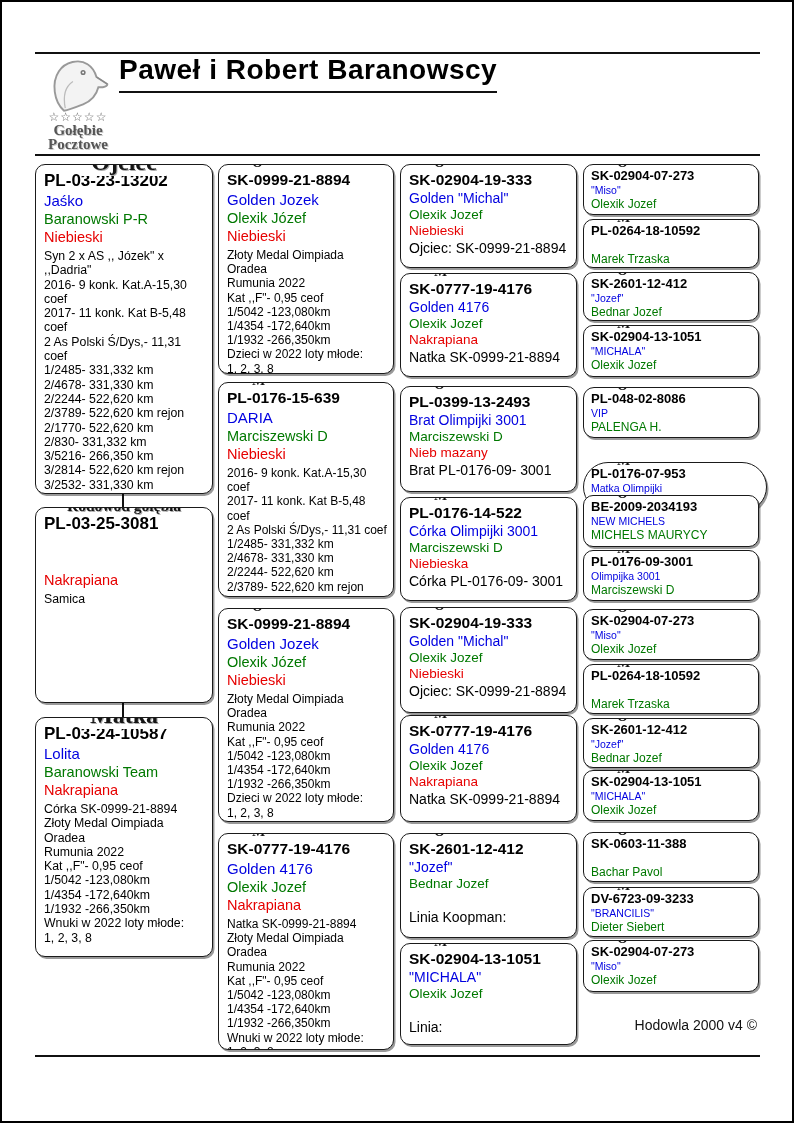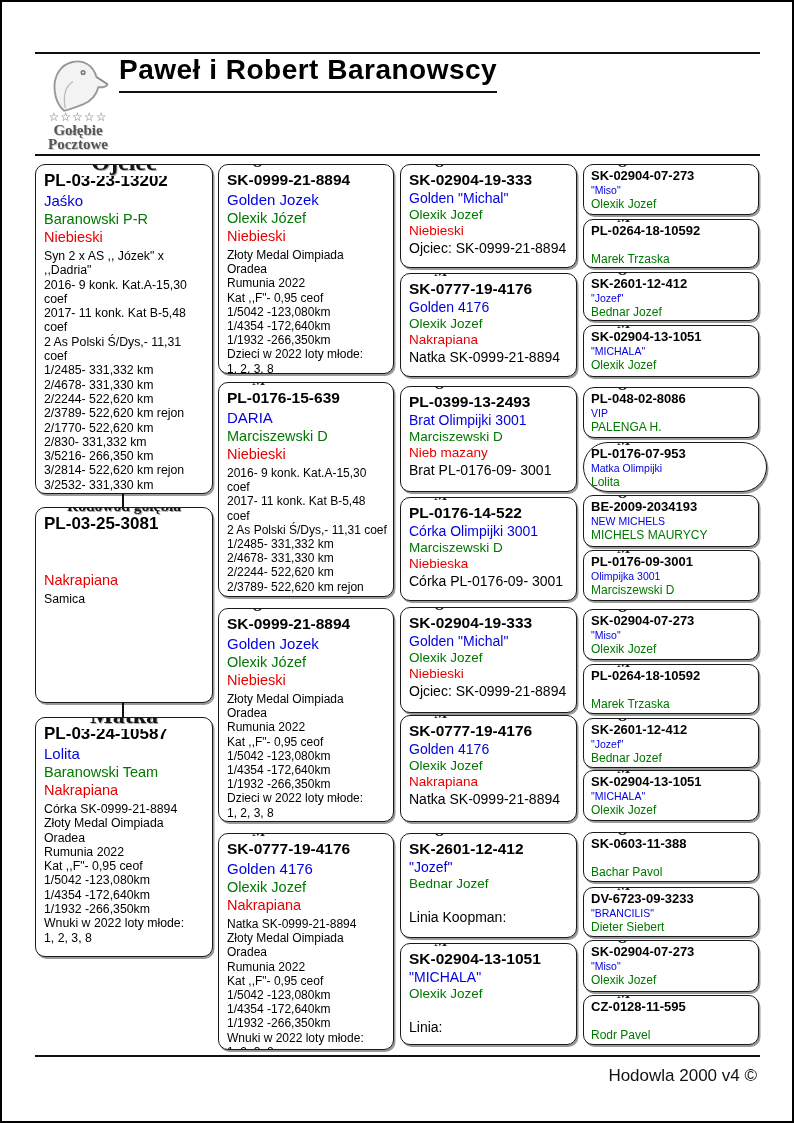--- a/index.html
+++ b/index.html
@@ -37,21 +37,21 @@
   .gen1 .ring{font-size:17px;line-height:21px;}
   .gen1 .dt{font-size:12.3px;line-height:14.3px;}
   .gen3 .nm{font-size:14px;line-height:17px;min-height:17px;}
   .gen3 .fc,.gen3 .cl{font-size:13.5px;line-height:16px;min-height:16px;}
   .gen3 .dt{font-size:14px;margin-top:2px;}
   .gen4{padding:3px 5px 2px 7px;}
   .gen4 .ring{font-size:13px;line-height:16px;}
   .gen4 .nm{font-size:10.5px;line-height:12.5px;min-height:12.5px;}
   .gen4 .fc{font-size:12px;line-height:14px;min-height:14px;}
   .vconn{position:absolute;border-left:2px solid #111;width:0;}
-  .footer{position:absolute;right:35px;top:1064px;font-size:17px;color:#111;}
+  .footer{position:absolute;right:35px;top:1015px;font-size:14px;color:#111;}
 </style>
 </head>
 <body>
 
 <div class="page" id="page">
 
   <div class="hline" style="top:50px"></div>
 
   <div class="logo">
     <svg width="64" height="56" viewBox="0 0 100 88">
@@ -272,21 +272,21 @@
       <div class="ring">SK-02904-13-1051</div>
       <div class="nm">"MICHALA"</div>
       <div class="fc">Olexik Jozef</div>
     </div>
     <div class="pbox gen4 tick" style="left: 581px; top: 385px; width: 176px; height: 51px; border-radius: 11px;">
       <span class="marker mk-om">O</span>
       <div class="ring">PL-048-02-8086</div>
       <div class="nm">VIP</div>
       <div class="fc">PALENGA H.</div>
     </div>
-    <div class="pbox gen4 tick" style="left: 581px; top: 440px; width: 184px; height: 50px; border-radius: 25px;">
+    <div class="pbox gen4 tick" style="left: 581px; top: 460px; width: 184px; height: 50px; border-radius: 25px;">
       <span class="marker mk-om">M</span>
       <div class="ring">PL-0176-07-953</div>
       <div class="nm">Matka Olimpijki</div>
       <div class="fc">Lolita</div>
     </div>
     <div class="pbox gen4 tick" style="left: 581px; top: 493px; width: 176px; height: 52px;">
       <span class="marker mk-om">O</span>
       <div class="ring">BE-2009-2034193</div>
       <div class="nm">NEW MICHELS</div>
       <div class="fc">MICHELS MAURYCY</div>
@@ -332,19 +332,13 @@
       <div class="ring">DV-6723-09-3233</div>
       <div class="nm">"BRANCILIS"</div>
       <div class="fc">Dieter Siebert</div>
     </div>
     <div class="pbox gen4 tick" style="left: 581px; top: 938px; width: 176px; height: 52px;">
       <span class="marker mk-om">O</span>
       <div class="ring">SK-02904-07-273</div>
       <div class="nm">"Miso"</div>
       <div class="fc">Olexik Jozef</div>
     </div>
-    <div class="pbox gen4 tick" style="left: 581px; top: 993px; width: 176px; height: 50px;">
-      <span class="marker mk-om">M</span>
-      <div class="ring">CZ-0128-11-595</div>
-      <div class="nm"></div>
-      <div class="fc">Rodr Pavel</div>
-    </div>
   </div>
 
 </body></html>

